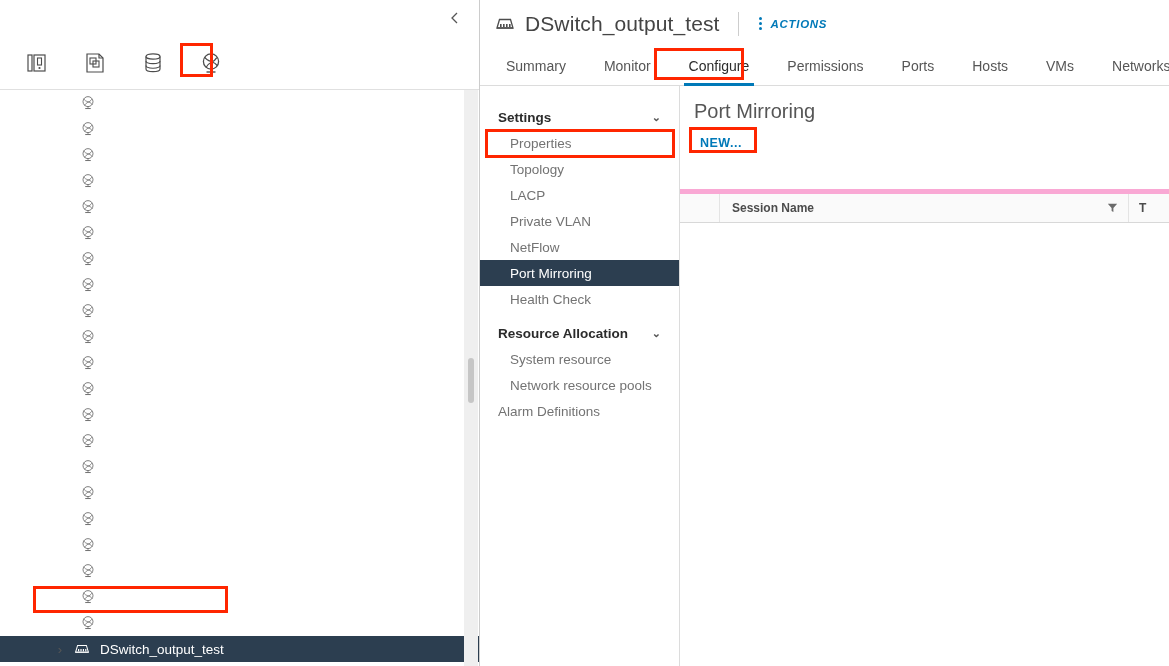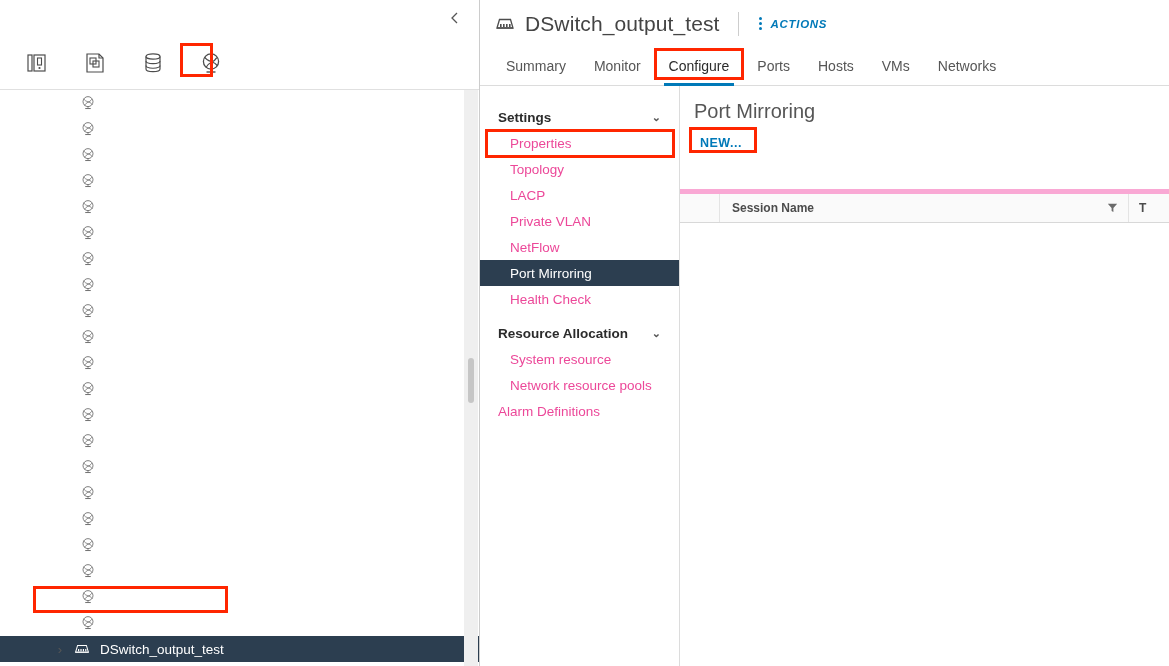--- a/index.html
+++ b/index.html
@@ -144,20 +144,21 @@
     letter-spacing: 0.7px;
     font-style: italic;
   }
 
   #tabs-bar {
     height: 39px; min-height: 39px;
     display: flex; align-items: stretch;
     border-bottom: 1px solid #dcdcdc;
     padding-left: 12px;
     position: relative;
+    gap: 10px;
   }
   .tab {
     display: flex; align-items: center;
     padding: 0 14px;
     font-size: 14px; color: #565656;
     cursor: pointer; position: relative;
     white-space: nowrap;
   }
   .tab.active { color: #2b2b2b; }
   .tab.active::after {
@@ -184,21 +185,21 @@
     display: flex; align-items: center; justify-content: space-between;
     height: 26px; padding: 0 18px 0 18px;
     font-size: 13.5px; font-weight: bold; color: #2b2b2b;
     cursor: pointer;
     margin-top: 8px;
   }
   .nav-group .chev { color: #565656; font-size: 11px; line-height: 1; }
   .nav-item {
     height: 26px; display: flex; align-items: center;
     padding-left: 30px;
-    font-size: 13.5px; color: #ec4899;
+    font-size: 13.5px; color: #737373;
     cursor: pointer;
     position: relative;
   }
   .nav-item.selected {
     background: #2c3e50; color: #ffffff;
   }
   .nav-item.standalone { padding-left: 18px; }
 
   
   #content {
@@ -590,20 +591,23 @@
 
     <div id="tabs-bar">
         <div class="tab">
           <span>Summary</span>
         </div>
         <div class="tab">
           <span>Monitor</span>
         </div>
         <div class="tab active">
           <span>Configure</span>
+        </div>
+        <div class="tab">
+          <span>Permissions</span>
         </div>
         <div class="tab">
           <span>Ports</span>
         </div>
         <div class="tab">
           <span>Hosts</span>
         </div>
         <div class="tab">
           <span>VMs</span>
         </div>

